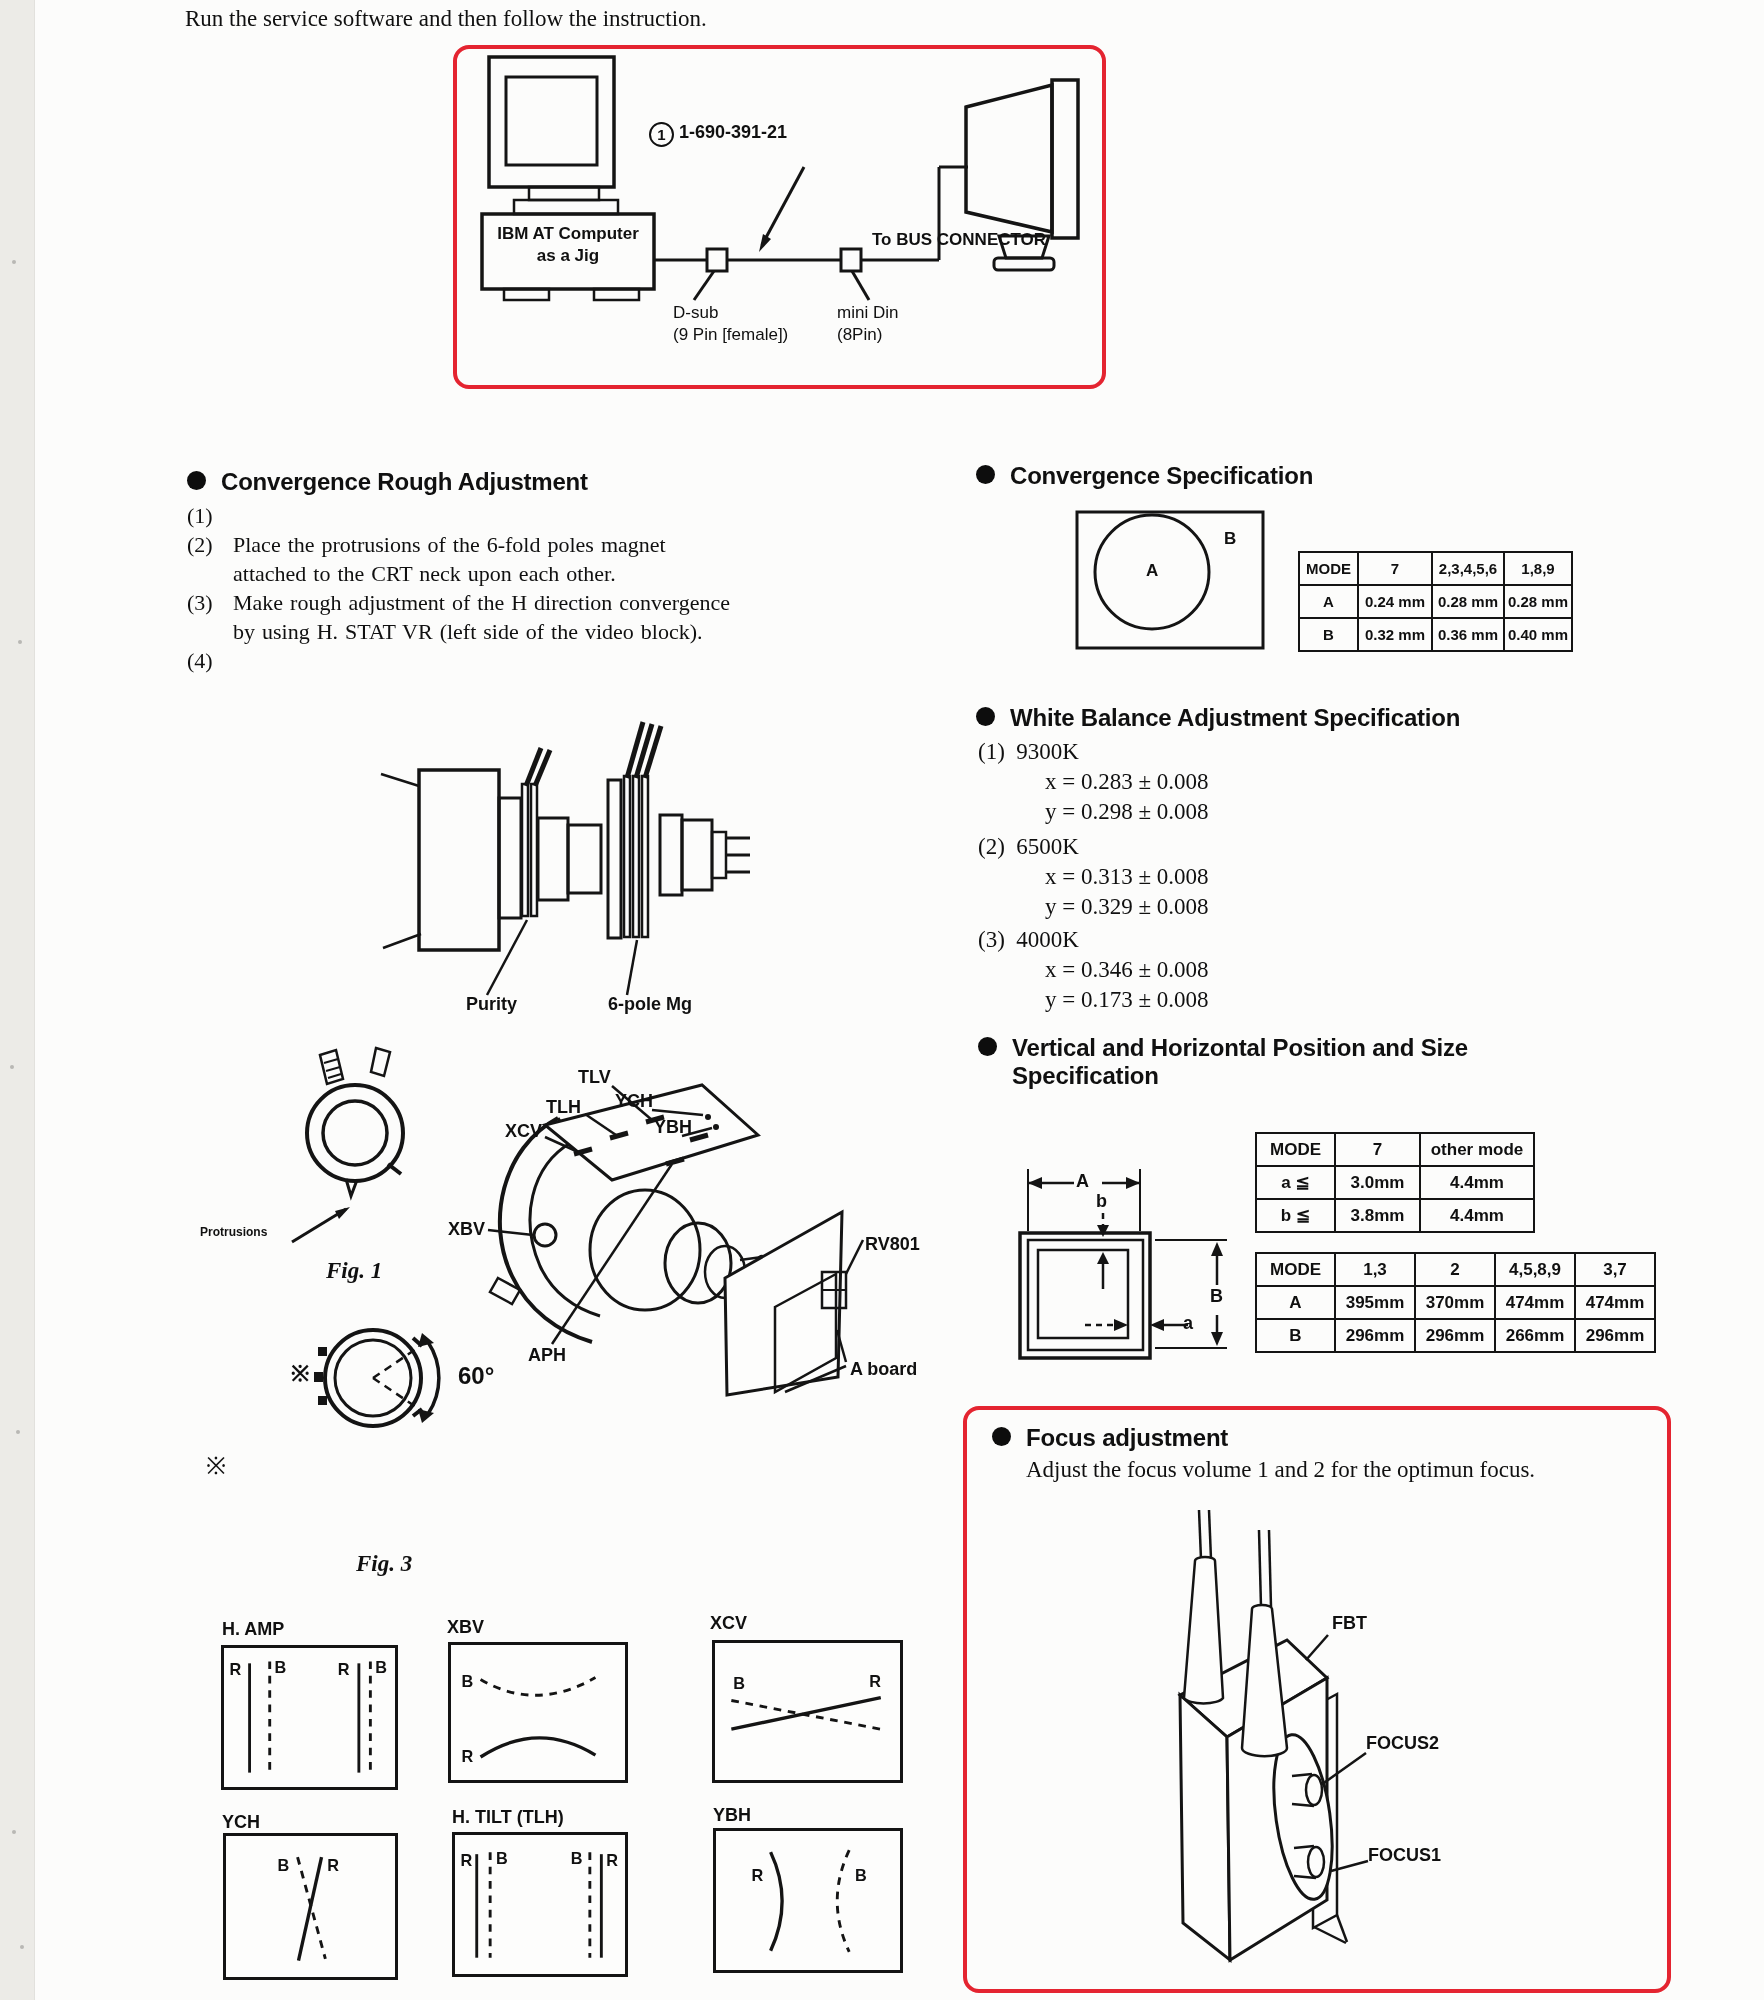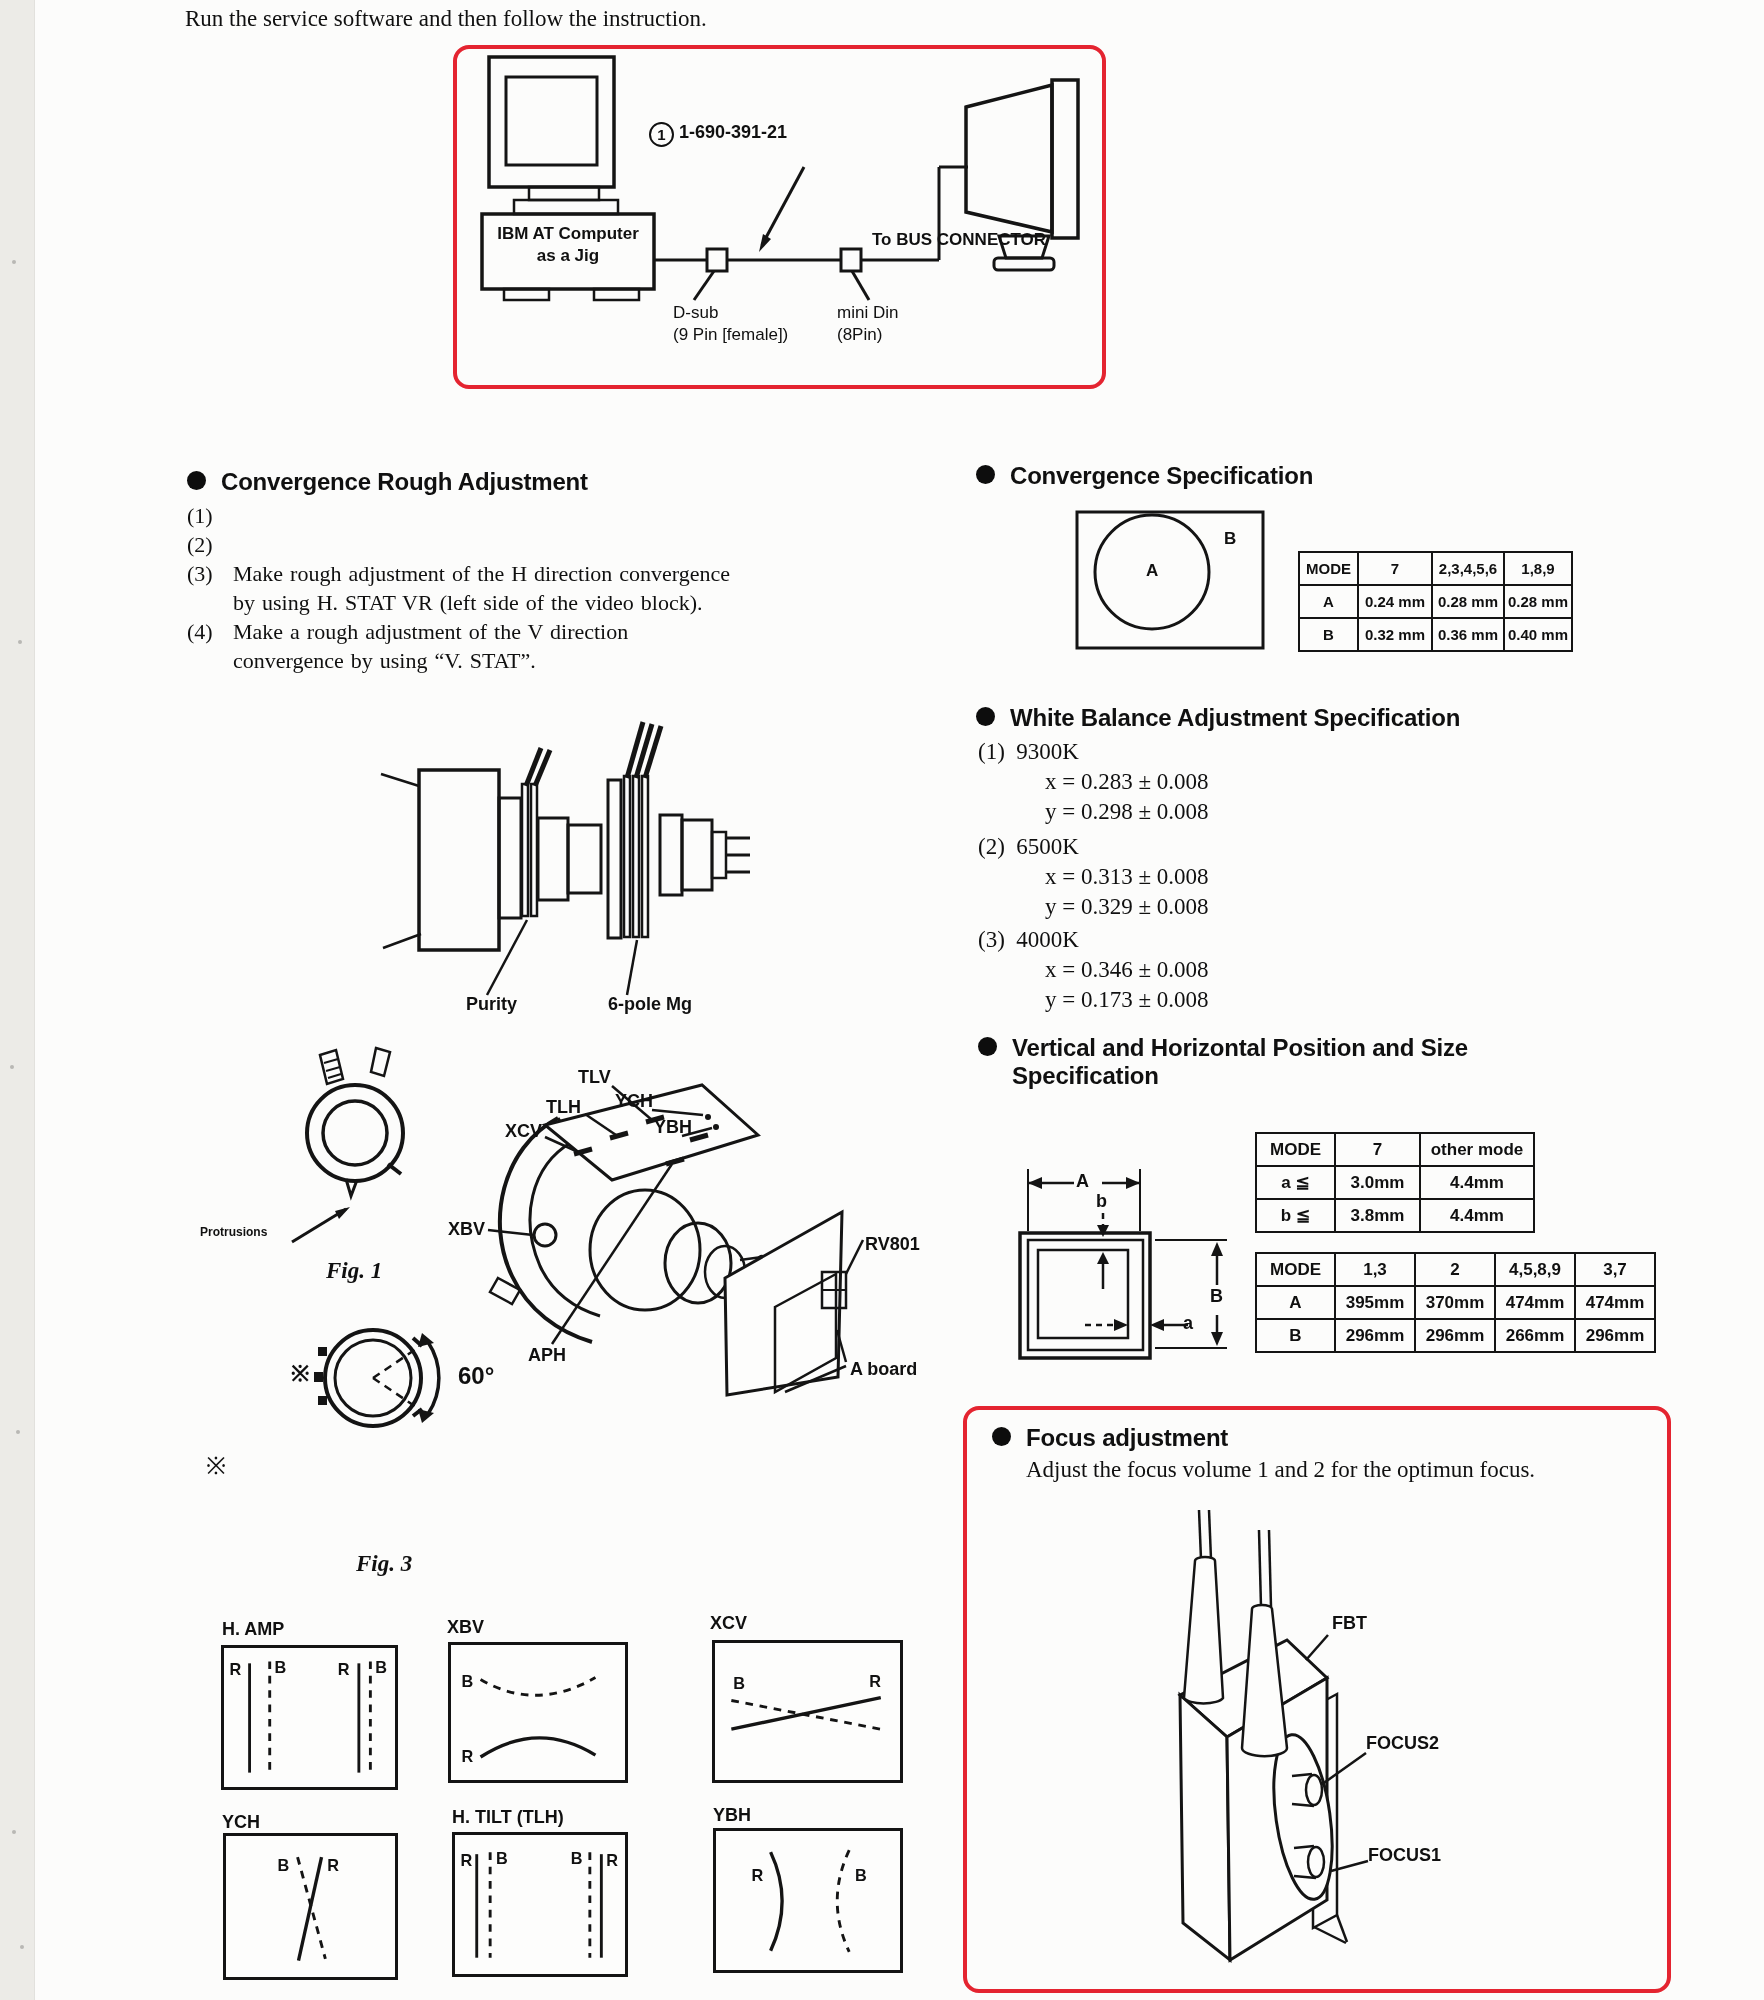--- a/index.html
+++ b/index.html
@@ -101,28 +101,28 @@
   <span class="blt"></span>
   <span class="h-txt">Convergence Rough Adjustment</span>
 </div>
 
 <div class="steps serif">
   <div class="step">
     <span class="step-num">(1)</span>
   </div>
   <div class="step">
     <span class="step-num">(2)</span>
+    <span class="step-txt">Place the protrusions of the 6-fold poles magnet attached to the CRT neck upon each other.</span>
   </div>
   <div class="step">
     <span class="step-num">(3)</span>
     <span class="step-txt">Make rough adjustment of the H direction convergence by using H. STAT VR (left side of the video block).</span>
   </div>
   <div class="step">
     <span class="step-num">(4)</span>
-    <span class="step-txt">Make a rough adjustment of the V direction convergence by using “V. STAT”.</span>
   </div>
 </div>
 
 <svg class="abs" style="left:375px;top:690px" width="420" height="320" viewBox="0 0 420 320" stroke="#141414" fill="none">
   <line x1="6" y1="84" x2="44" y2="96" stroke-width="2.5"></line>
   <line x1="8" y1="258" x2="46" y2="244" stroke-width="2.5"></line>
   <rect x="44" y="80" width="80" height="180" stroke-width="3.5"></rect>
   <rect x="124" y="108" width="22" height="120" stroke-width="3"></rect>
   <rect x="147" y="94" width="6" height="132" stroke-width="2.5"></rect>
   <rect x="156" y="94" width="6" height="132" stroke-width="2.5"></rect>

